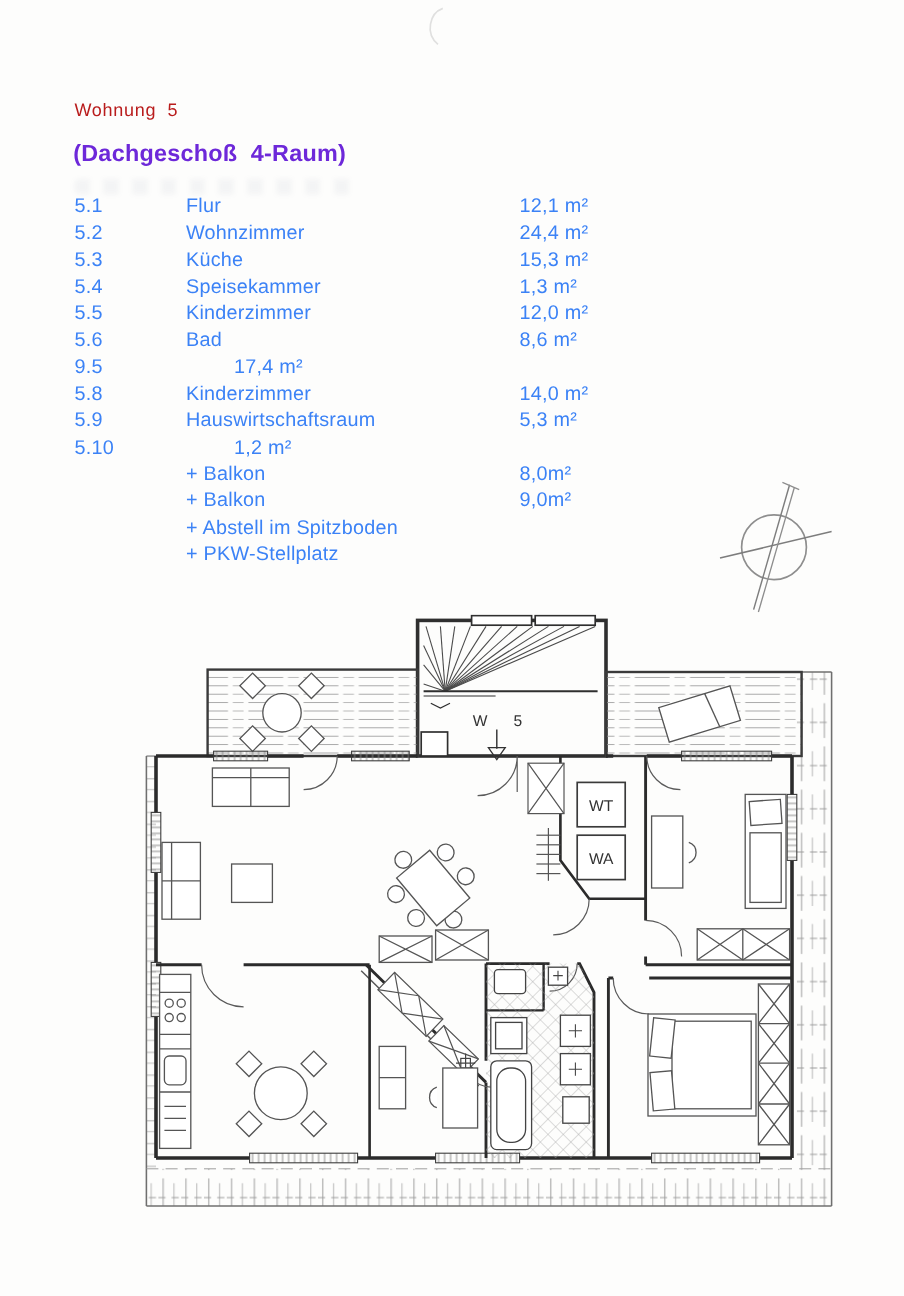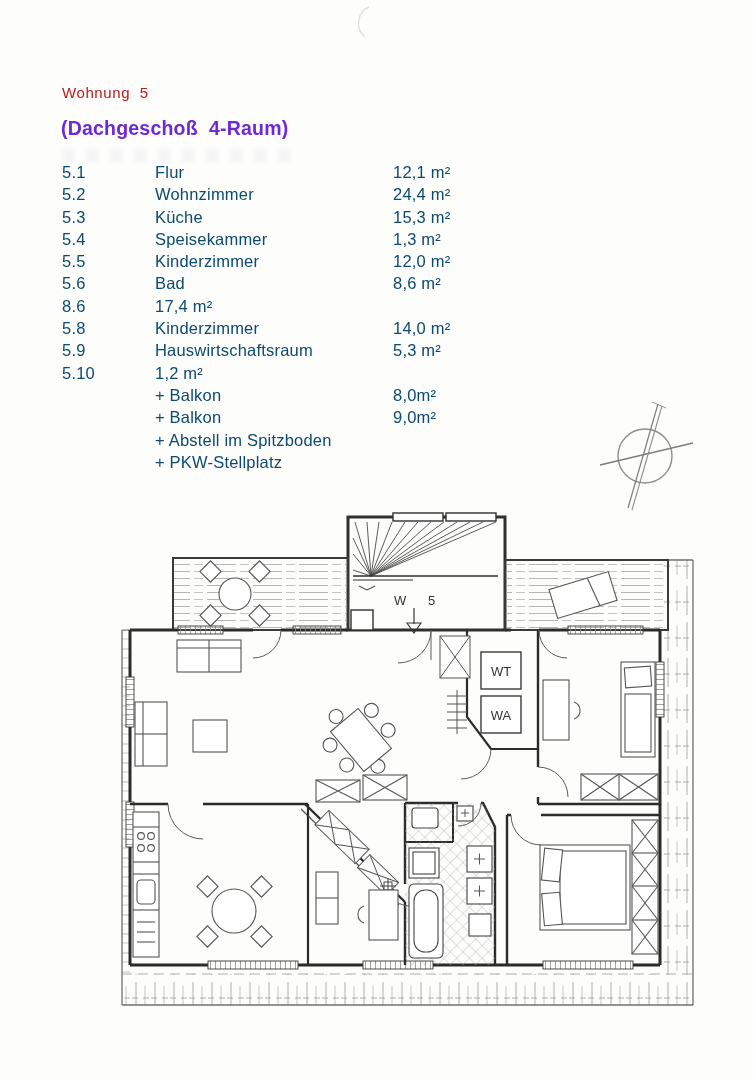--- a/index.html
+++ b/index.html
@@ -23,26 +23,26 @@
   }
   #ghost-smudge{
     left:62px;top:149px;width:235px;height:13px;border-radius:4px;
     background:repeating-linear-gradient(90deg,
       rgba(115,125,150,.12) 0 13px, rgba(255,255,255,0) 13px 24px);
     filter:blur(2px);opacity:.55;
   }
   
   #room-table{
     left:62px;top:161px;width:430px;
-    font-size:16.5px;letter-spacing:.2px;color:#0c4a6e;
+    font-size:16.5px;letter-spacing:.2px;color:#3b82f6;
   }
   .trow{display:flex;height:22.3px;line-height:22.3px;}
   .c-num{width:93px;flex:none;}
   .c-name{width:238px;flex:none;white-space:nowrap;}
-  .c-area{flex:1;white-space:nowrap;}
+  .c-area{flex:1;white-space:nowrap;margin-left:40px;}
   
   #compass{left:588px;top:398px;}
   #scan-arc{left:338px;top:4px;opacity:.55;}
   
   #plan{left:113px;top:512px;}
   #plan text{font-family:"Liberation Sans","DejaVu Sans",sans-serif;}
 </style>
 </head>
 <body>
 
@@ -75,21 +75,21 @@
       <span class="c-num">5.5</span>
       <span class="c-name">Kinderzimmer</span>
       <span class="c-area">12,0 m²</span>
     </div>
   <div class="trow">
       <span class="c-num">5.6</span>
       <span class="c-name">Bad</span>
       <span class="c-area">8,6 m²</span>
     </div>
   <div class="trow">
-      <span class="c-num">8.6</span>
+      <span class="c-num">9.5</span>
       <span class="c-area">17,4 m²</span>
     </div>
   <div class="trow">
       <span class="c-num">5.8</span>
       <span class="c-name">Kinderzimmer</span>
       <span class="c-area">14,0 m²</span>
     </div>
   <div class="trow">
       <span class="c-num">5.9</span>
       <span class="c-name">Hauswirtschaftsraum</span>

